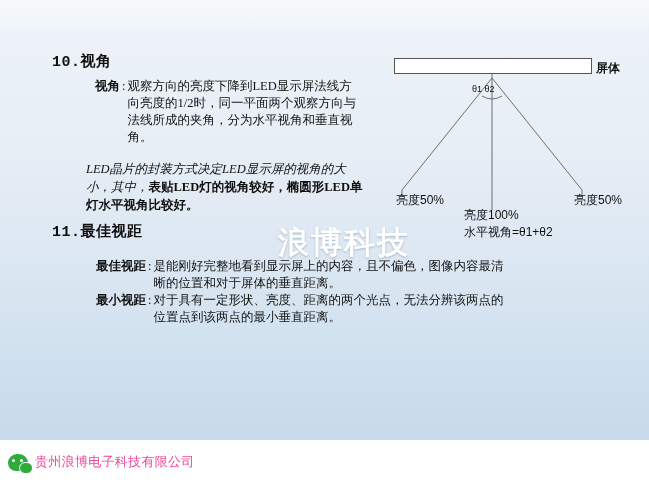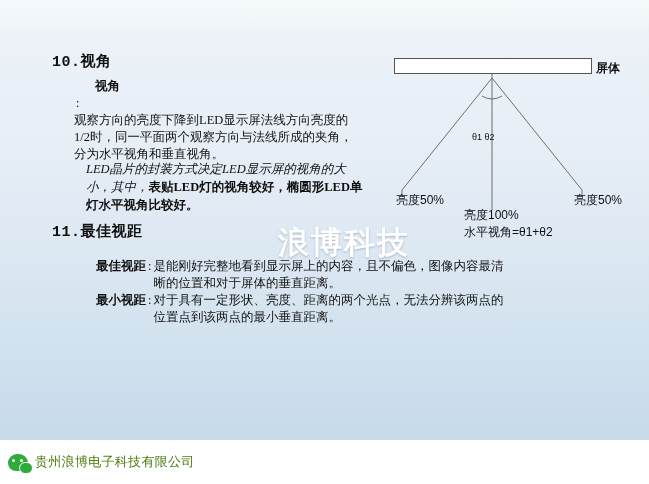--- a/index.html
+++ b/index.html
@@ -61,21 +61,21 @@
     left: 11px; top: 8px;
     width: 14px; height: 12px;
     background: #2eab3a;
     border-radius: 7px;
     border: 1.5px solid #ffffff;
     box-sizing: border-box;
   }
   .footer-text {
     font-family: "Liberation Sans", sans-serif;
     font-size: 13px;
-    color: #4d7c0f;
+    color: #ec4899;
     letter-spacing: 0.3px;
     text-align: right;
   }
 
   
   .sec-head {
     position: absolute;
     font-family: Liberation Mono, monospace;
     font-weight: bold;
     font-size: 15px;
@@ -96,21 +96,21 @@
   }
   .term {
     font-weight: bold;
     white-space: nowrap;
     text-align: right;
     flex: 0 0 auto;
   }
   .colon { flex: 0 0 auto; padding: 0 2px; }
   .def-body { flex: 1 1 auto; }
 
-  .row-shijiao { left: 74px; top: 78px; width: 290px; flex-direction: column; }
+  .row-shijiao { left: 74px; top: 78px; width: 290px; }
   .row-shijiao .term { width: 46px; }
 
   .para-led {
     position: absolute;
     left: 86px; top: 160px; width: 280px;
     font-size: 12.5px;
     line-height: 18px;
     color: #111;
     font-style: italic;
   }
@@ -159,21 +159,21 @@
     background: #ffffff;
   }
   .lbl {
     position: absolute;
     font-family: "Liberation Sans", sans-serif;
     font-size: 12px;
     color: #111;
     white-space: nowrap;
   }
   .lbl-screen { left: 218px; top: 16px; font-weight: bold; font-size: 12px; }
-  .lbl-theta { left: 94px; top: 40px; font-size: 9px; margin-top: 48px; }
+  .lbl-theta { left: 94px; top: 40px; font-size: 9px; }
   .lbl-b50l { left: 18px; top: 148px; }
   .lbl-b100 { left: 86px; top: 163px; }
   .lbl-b50r { left: 196px; top: 148px; }
   .lbl-hview { left: 86px; top: 180px; }
   svg.dgm { position: absolute; left: 0; top: 0; }
 </style>
 </head>
 <body>
 
 <div class="page">

